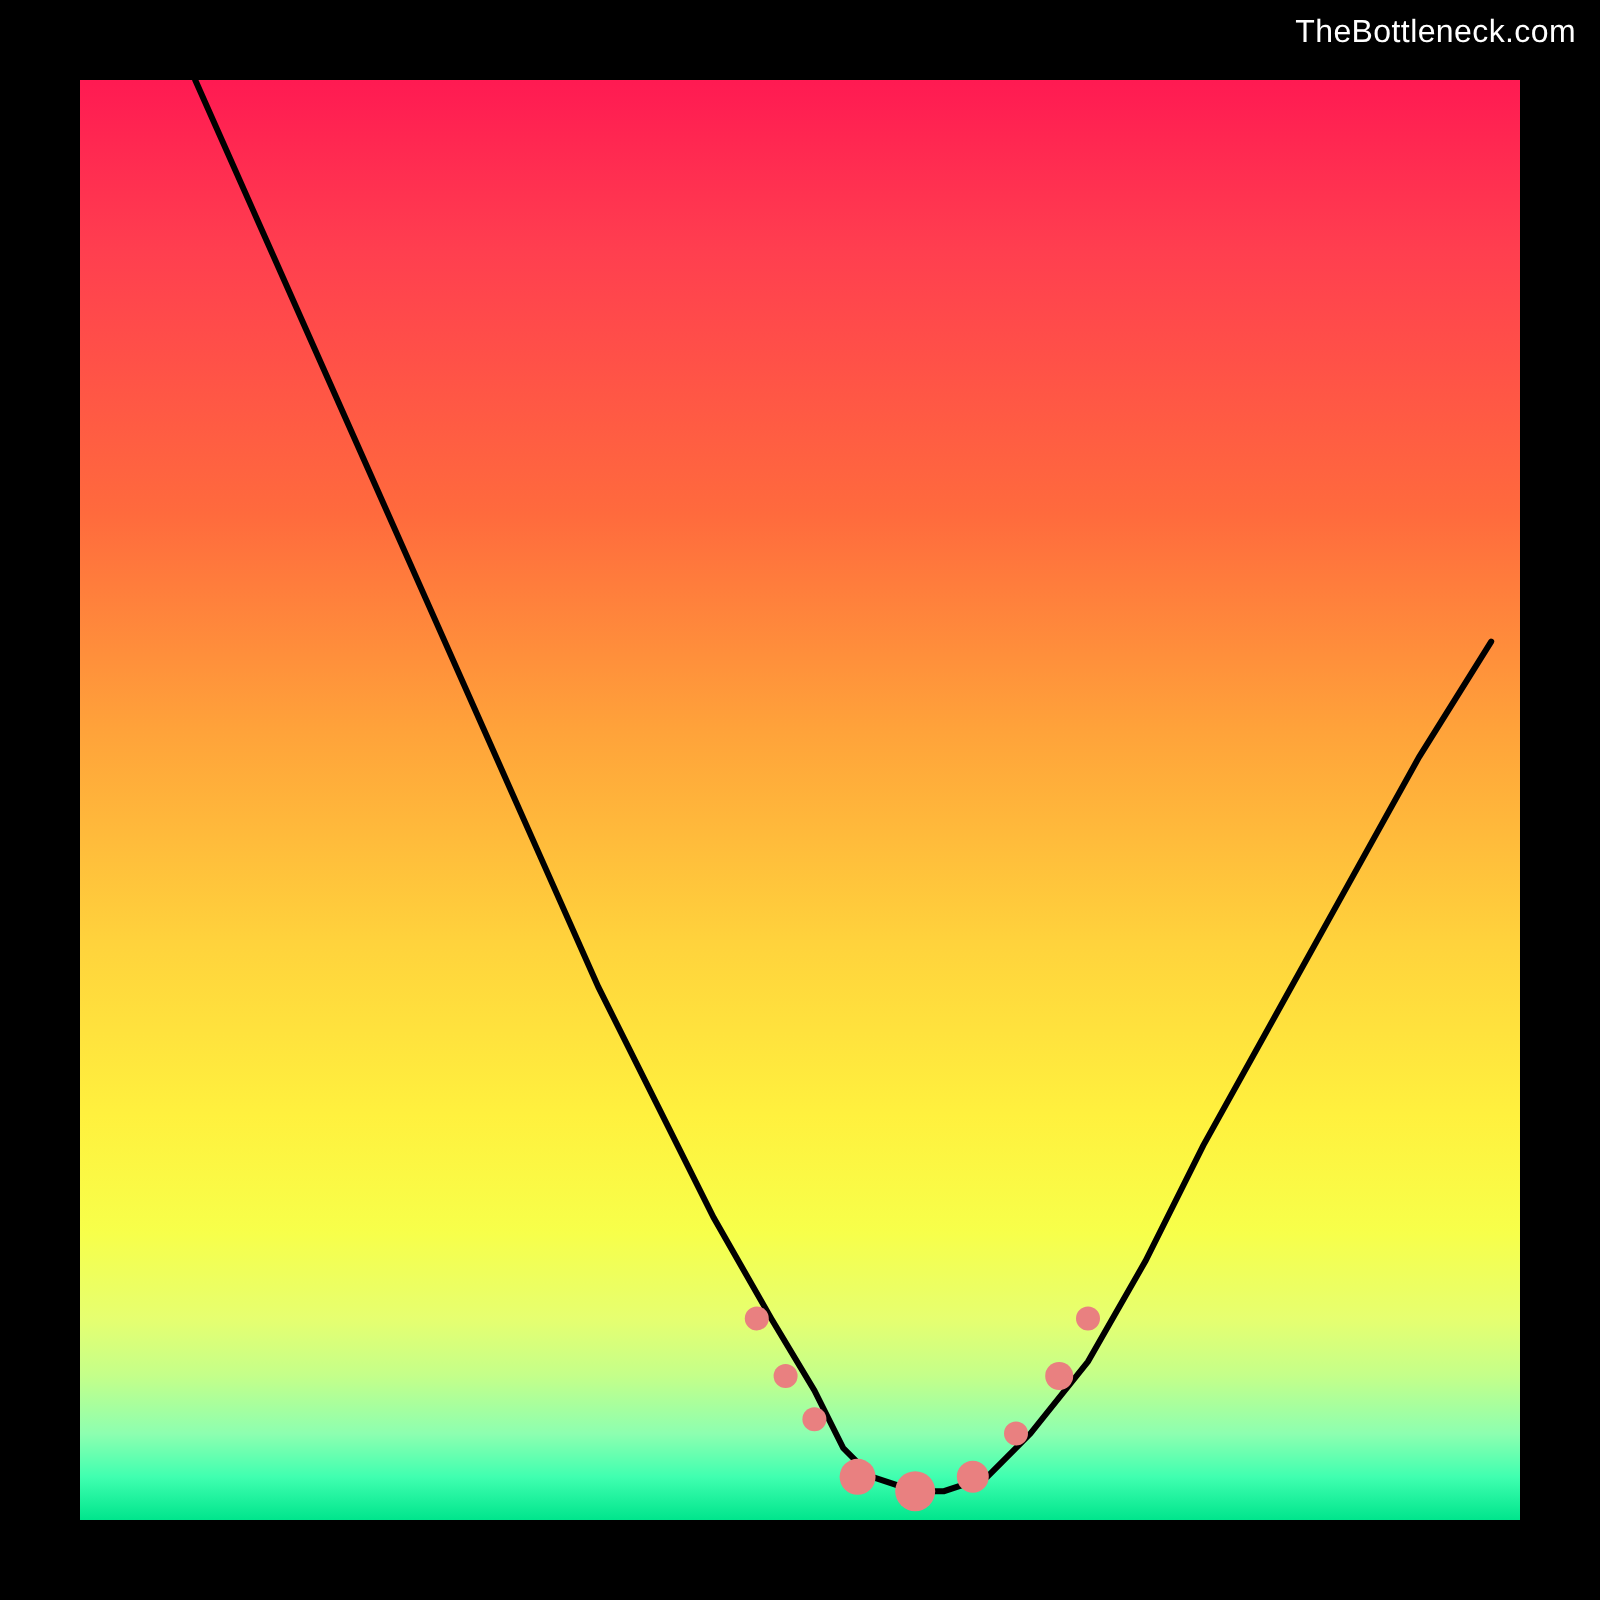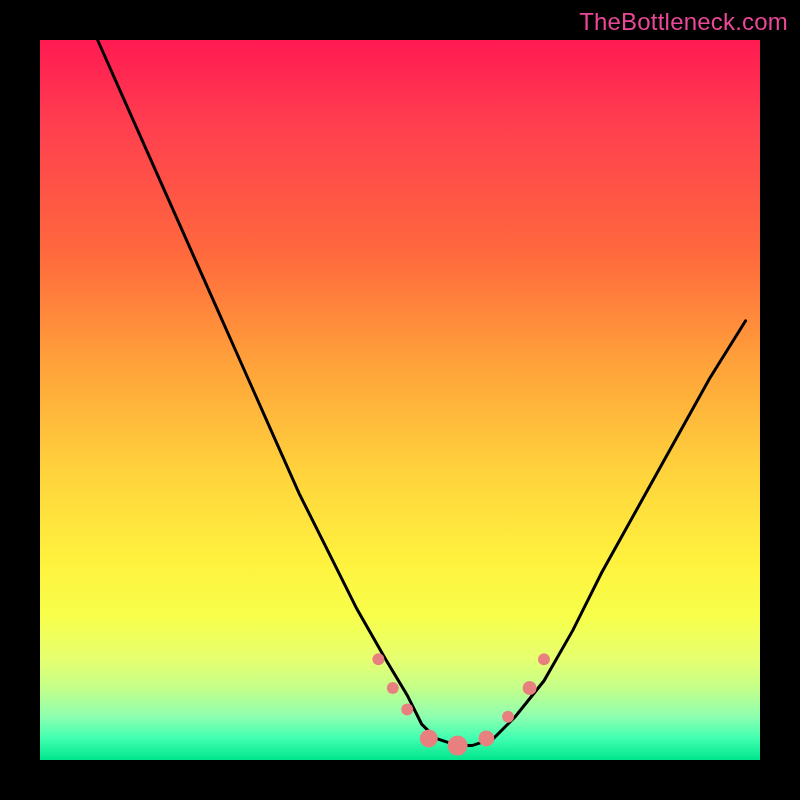--- a/index.html
+++ b/index.html
@@ -39,22 +39,22 @@
       #c4ff8a 90%,
       #8dffb0 94%,
       #40ffb0 97%,
       #00e58c 100%
     );
   }
   .attribution {
     position: absolute;
     top: 8px;
     right: 12px;
-    color: #ec4899;
-    font-size: 24px;
+    color: #ffffff;
+    font-size: 16px;
     letter-spacing: 0.2px;
     user-select: none;
   }
   svg.curve {
     position: absolute;
     left: 0;
     top: 0;
     width: 720px;
     height: 720px;
     overflow: visible;

